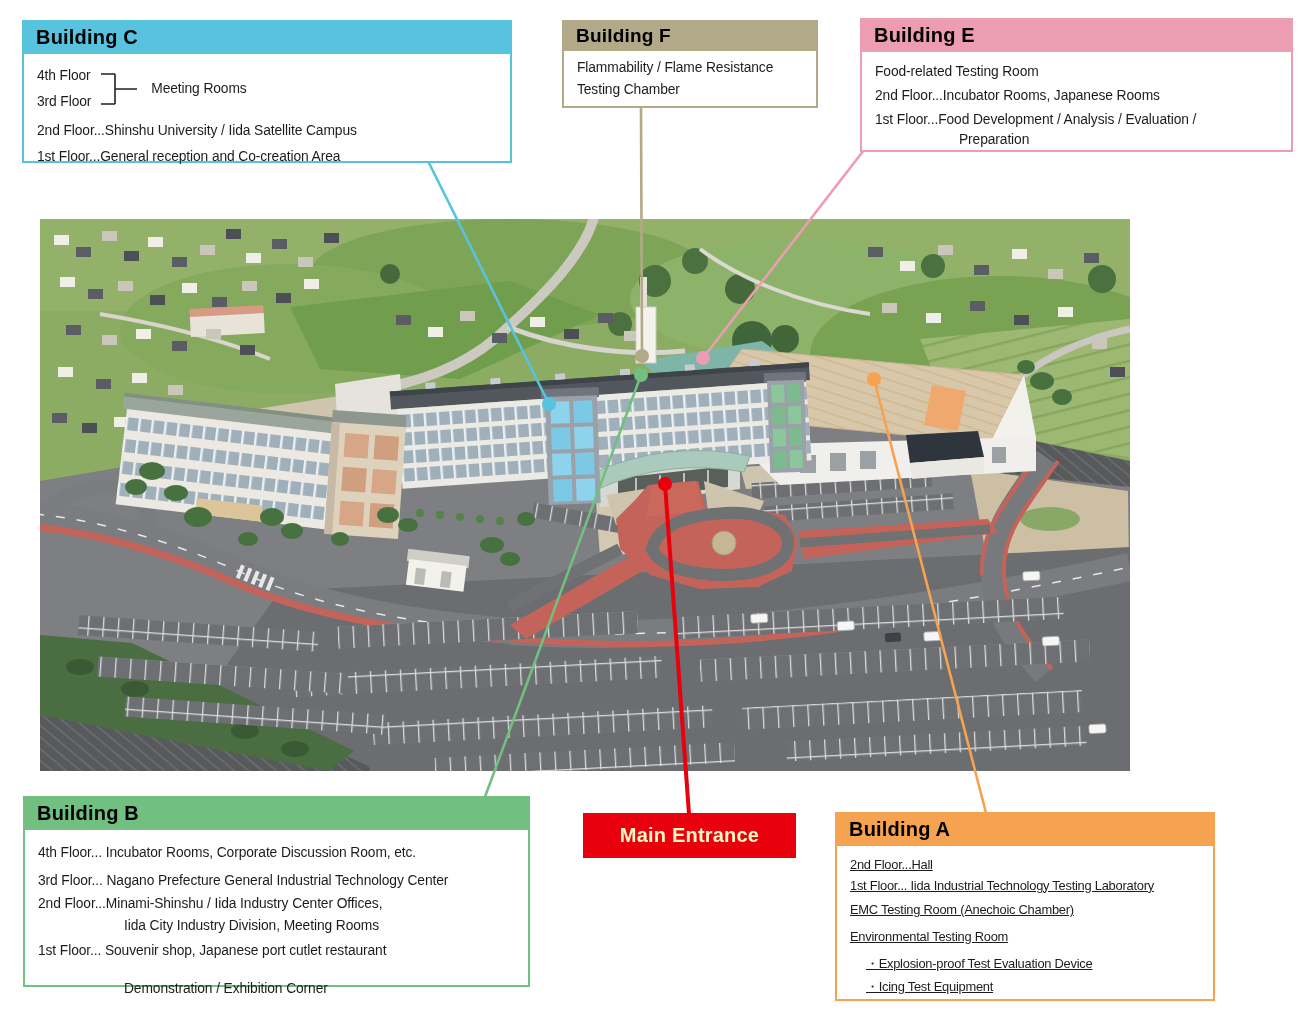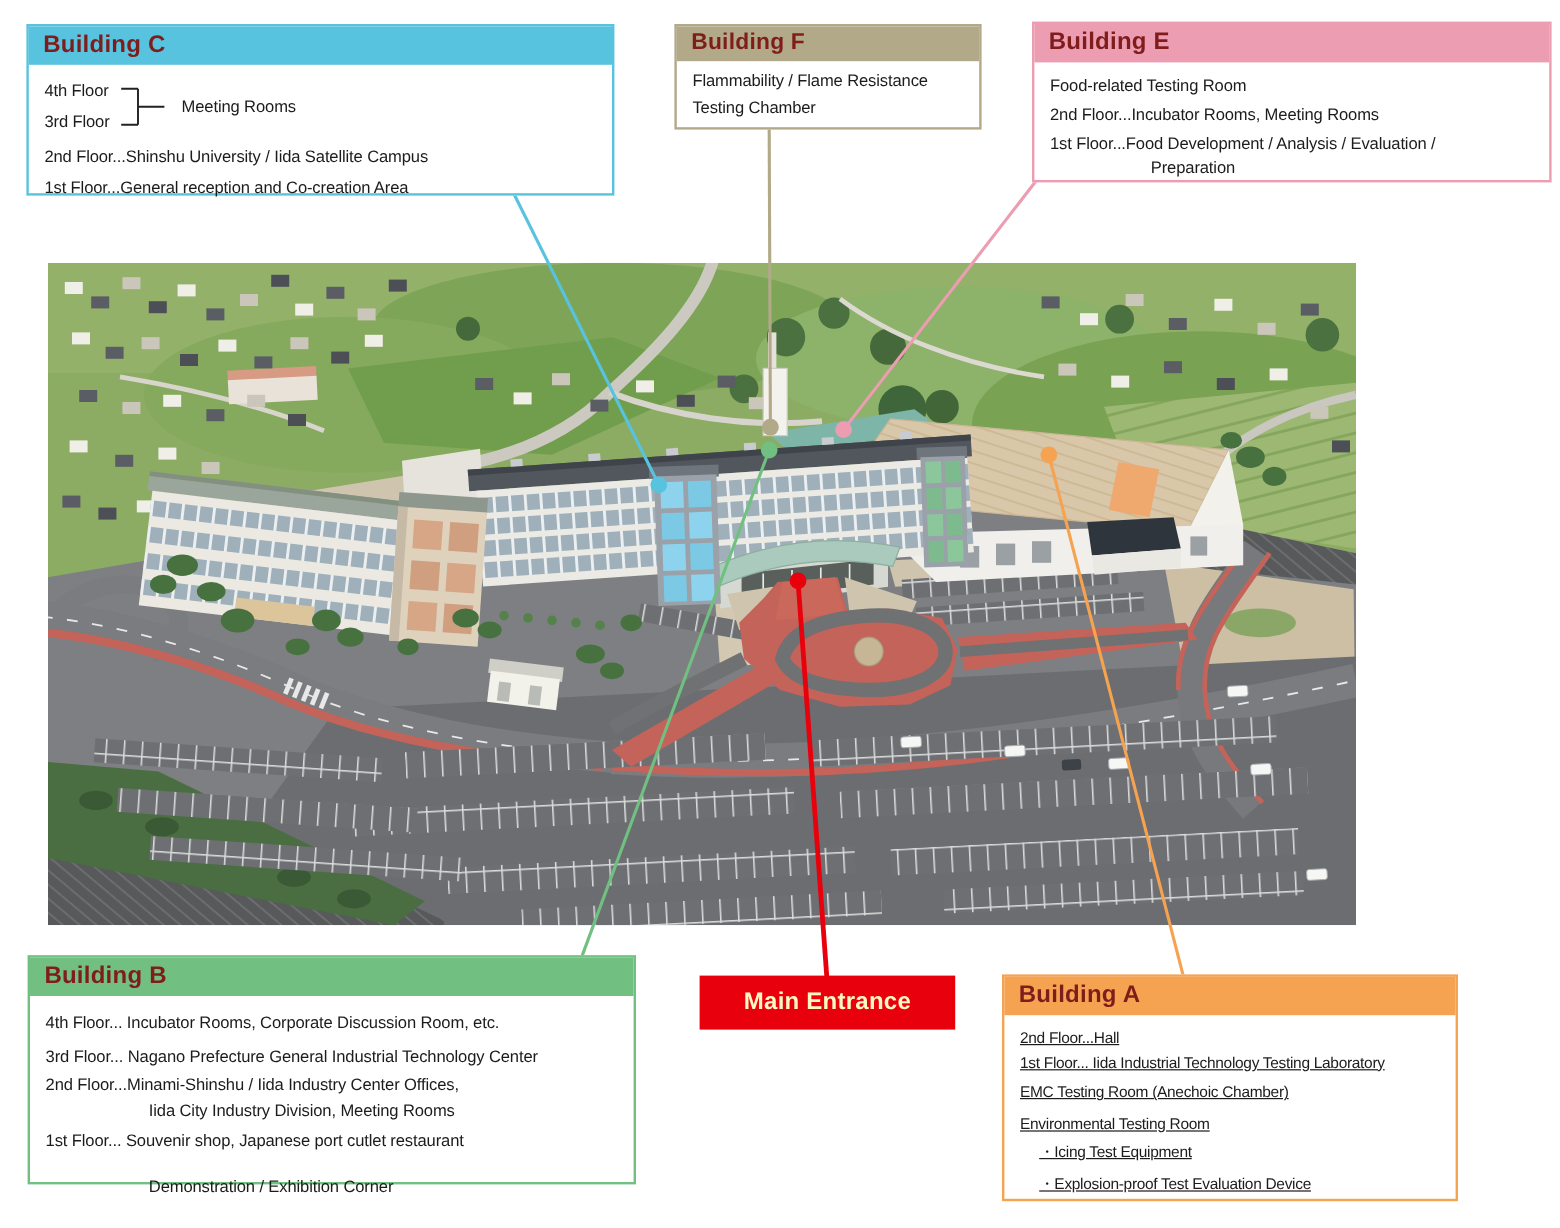--- a/index.html
+++ b/index.html
@@ -1,21 +1,21 @@
 <!DOCTYPE html>
 <html style="--c-building-c: #58c3de; --c-building-f: #b2a988; --c-building-e: #ec9db1; --c-building-b: #71bf81; --c-building-a: #f5a351; --c-main-entrance: #e8000d;"><head>
 <meta charset="utf-8">
 <style>
   html,body{margin:0;padding:0;width:1300px;height:1023px;background:#fff;overflow:hidden;
     font-family:"Liberation Sans","DejaVu Sans",sans-serif;}
   #stage{position:relative;width:1300px;height:1023px;background:#fff;}
 
   
   .callout{position:absolute;background:#fff;border:2px solid #999;z-index:10;box-sizing:border-box;}
-  .callout .hd{font-size:20px;font-weight:700;color:#7f1d1d;padding:4px 12px 5px;letter-spacing:.2px;}
+  .callout .hd{font-size:20px;font-weight:700;color:#000000;padding:4px 12px 5px;letter-spacing:.2px;}
   .callout .bd{padding:7px 13px 9px;font-size:13.8px;color:#1c1c1c;letter-spacing:-.1px;line-height:1.45;}
   .bd p{margin:6px 0;}
   .c-c{border-color:var(--c-building-c);} .c-c .hd{background:var(--c-building-c);}
   .c-f{border-color:var(--c-building-f);} .c-f .hd{background:var(--c-building-f);}
   .c-e{border-color:var(--c-building-e);} .c-e .hd{background:var(--c-building-e);}
   .c-b{border-color:var(--c-building-b);} .c-b .hd{background:var(--c-building-b);}
   .c-a{border-color:var(--c-building-a);} .c-a .hd{background:var(--c-building-a);}
   .ind-e{padding-left:84px;margin-top:0;}
   .ind-b{padding-left:86px;}
   .ind-a{padding-left:16px;}
@@ -417,21 +417,21 @@
   <div class="bd" style="padding-top:5px;">
     <p style="margin:2px 0;">Flammability / Flame Resistance</p>
     <p style="margin:2px 0;">Testing Chamber</p>
   </div>
 </div>
 
 <div class="callout c-e" style="left:860px;top:18px;width:433px;height:134px;">
   <div class="hd">Building E</div>
   <div class="bd" style="padding-top:6px;">
     <p style="margin:4px 0;">Food-related Testing Room</p>
-    <p style="margin:4px 0;">2nd Floor...Incubator Rooms, Meeting Rooms</p>
+    <p style="margin:4px 0;">2nd Floor...Incubator Rooms, Japanese Rooms</p>
     <p style="margin:4px 0 0;">1st Floor...Food Development / Analysis / Evaluation /</p>
     <p class="ind-e" style="margin:0;">Preparation</p>
   </div>
 </div>
 
 <div class="callout c-b" style="left:23px;top:796px;width:507px;height:191px;">
   <div class="hd">Building B</div>
   <div class="bd" style="padding-top:8px;">
     <p style="margin:5px 0 8px;">4th Floor... Incubator Rooms, Corporate Discussion Room, etc.</p>
     <p style="margin:5px 0 3px;">3rd Floor... Nagano Prefecture General Industrial Technology Center</p>
@@ -444,18 +444,18 @@
 
 <div class="entrance">Main Entrance</div>
 
 <div class="callout c-a" style="left:835px;top:812px;width:380px;height:189px;">
   <div class="hd">Building A</div>
   <div class="bd" style="padding-top:7px;font-size:12.9px;letter-spacing:-0.25px;">
     <p class="nowrap" style="margin:3px 0 0;">2nd Floor...Hall</p>
     <p class="nowrap" style="margin:2px 0;">1st Floor... Iida Industrial Technology Testing Laboratory</p>
     <p class="nowrap" style="margin:6px 0;">EMC Testing Room (Anechoic Chamber)</p>
     <p class="nowrap" style="margin:8px 0 4px;">Environmental Testing Room</p>
+    <p class="nowrap ind-a" style="margin:8px 0 0;">・Explosion-proof Test Evaluation Device</p>
     <p class="nowrap ind-a" style="margin:4px 0;">・Icing Test Equipment</p>
-    <p class="nowrap ind-a" style="margin:8px 0 0;">・Explosion-proof Test Evaluation Device</p>
   </div>
 </div>
 
 </div>
 
 </body></html>

